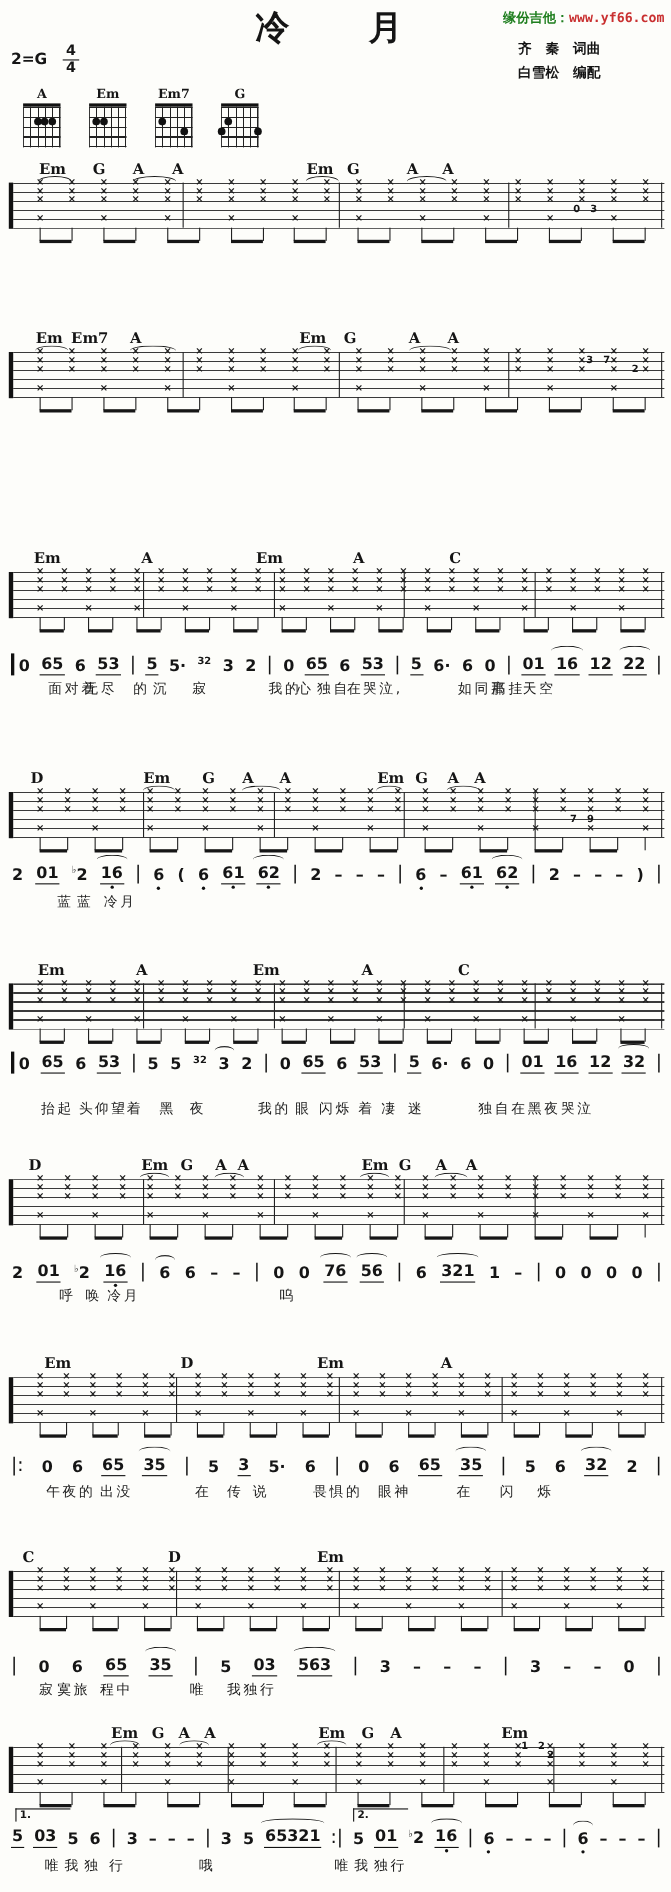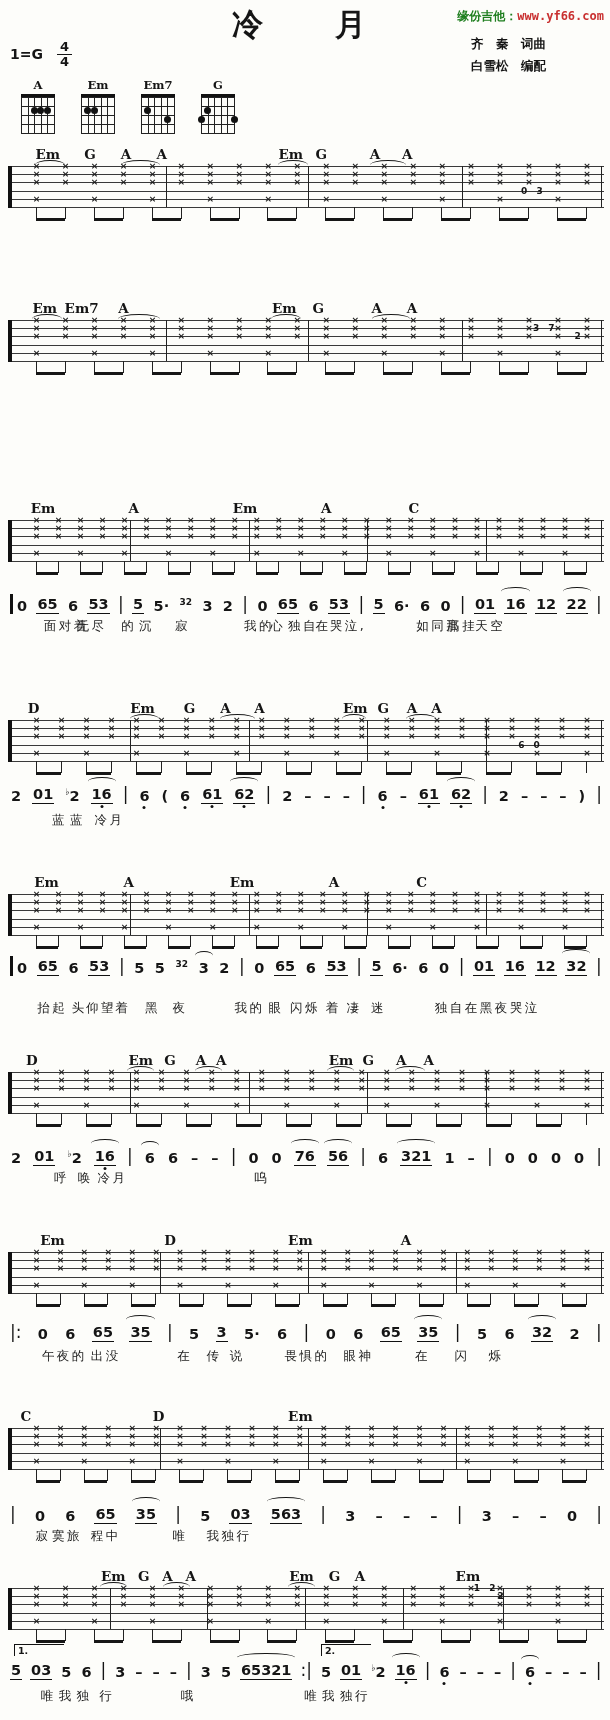--- a/index.html
+++ b/index.html
@@ -61,21 +61,21 @@
 <div class="sheet">
   <div class="title">冷月</div>
   <div class="watermark">
     <span class="wm-label">缘份吉他：</span><span class="wm-url">www.yf66.com</span>
   </div>
   <div class="credits">
     <div>齐　秦　词曲</div>
     <div>白雪松　编配</div>
   </div>
   <div class="keysig">
-    <span>1=G</span><span class="ts"><div class="num">4</div><div>4</div></span>
+    <span>2=G</span><span class="ts"><div class="num">4</div><div>4</div></span>
   </div>
   <div class="diagrams">
       <div class="diag">
         <div class="dname">A</div>
         <div class="grid">
           <div class="dot" style="left: 9.7px; top: 10px;"></div>
           <div class="dot" style="left: 16.3px; top: 10px;"></div>
           <div class="dot" style="left: 22.9px; top: 10px;"></div>
         </div>
       </div>
@@ -669,21 +669,21 @@
           <div class="beam" style="left: 88.5455%; width: 4.22727%;"></div>
           <span class="xmark" style="left: 92.2727%; top: -4px;">×</span>
           <span class="xmark" style="left: 92.2727%; top: 4.2px;">×</span>
           <span class="xmark" style="left: 92.2727%; top: 12.4px;">×</span>
           <div class="stem" style="left: 92.7727%;"></div>
           <span class="xmark" style="left: 96.5%; top: -4px;">×</span>
           <span class="xmark" style="left: 96.5%; top: 4.2px;">×</span>
           <span class="xmark" style="left: 96.5%; top: 12.4px;">×</span>
           <span class="xmark" style="left: 96.5%; top: 28.8px;">×</span>
           <div class="stem" style="left: 97%;"></div>
-          <span class="ann" style="left: 85.5%; top: 19.6px;">6 0</span>
+          <span class="ann" style="left: 85.5%; top: 19.6px;">7 9</span>
         </div>
         <div class="numrow" style="top: 84px;">
           <span class="tok">2</span>
           <span class="tok u1">01</span>
           <span class="tok"><span class="flat">♭</span>2</span>
           <span class="tok u1">16<div class="arc"></div><div class="db"></div></span>
           <span class="tok bar">|</span>
           <span class="tok">6<div class="db"></div></span>
           <span class="tok">(</span>
           <span class="tok">6<div class="db"></div></span>

